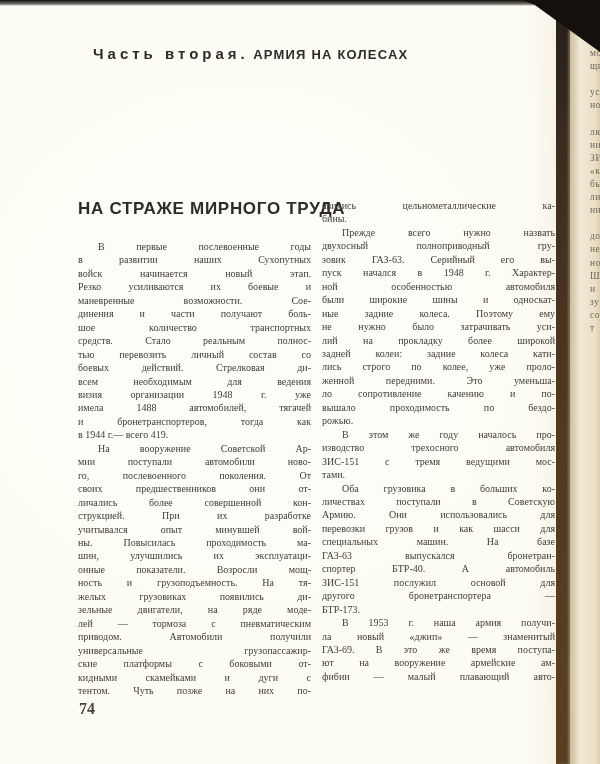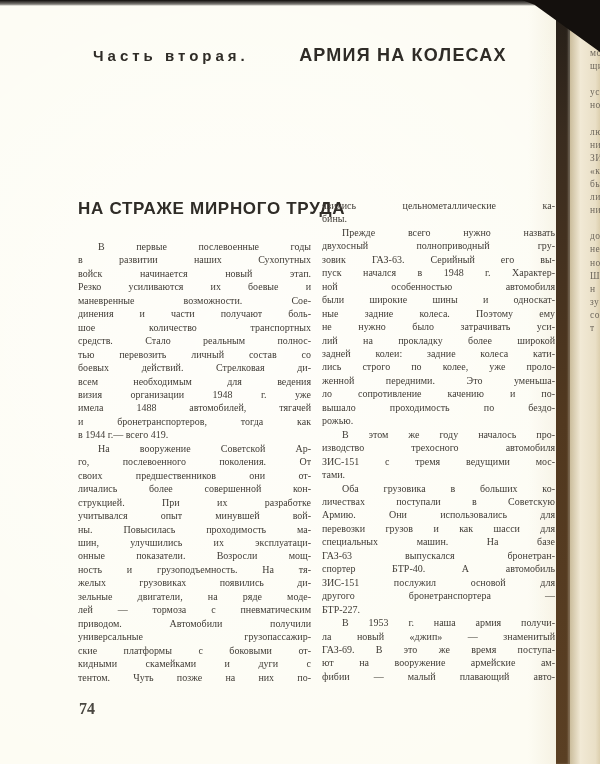--- a/index.html
+++ b/index.html
@@ -19,21 +19,21 @@
   .top-band{position:absolute;left:0;top:0;width:600px;height:6px;
         background:linear-gradient(#0e0c0a, rgba(20,16,13,.55) 70%, rgba(20,16,13,0));}
   .corner-wedge{position:absolute;right:0;top:0;width:78px;height:52px;
         background:var(--band);
         clip-path:polygon(0 0,100% 0,100% 100%,16% 9%);}
   .page-main{position:absolute;left:0;top:0;width:556px;height:764px;}
   .part-header{position:absolute;left:93px;top:45px;width:440px;
         font-family:"Liberation Sans", sans-serif;font-weight:bold;
         color:var(--heading_ink);white-space:nowrap;}
   .part-label{font-size:15px;letter-spacing:4px;margin-right:0;}
-  .part-title{font-size:18px;letter-spacing:1.2px;margin-left:46px;}
+  .part-title{font-size:13px;letter-spacing:1.2px;}
   .section-title{position:absolute;left:78px;top:199px;width:236px;margin:0;
         font-family:"Liberation Sans", sans-serif;font-weight:bold;
         font-size:17px;letter-spacing:.7px;text-align:center;
         color:var(--heading_ink);white-space:nowrap;}
   .col{position:absolute;width:233px;font-size:10px;color:var(--ink);
         text-rendering:optimizeLegibility;}
   .col-left{left:78px;top:240px;}
   .col-right{left:322px;top:199px;}
   .jline{height:13.46px;line-height:13.46px;text-align:justify;
         text-align-last:justify;overflow:visible;white-space:nowrap;}
@@ -70,20 +70,21 @@
         <div class="jline">шое количество транспортных</div>
         <div class="jline">средств. Стало реальным полнос-</div>
         <div class="jline">тью перевозить личный состав со</div>
         <div class="jline">боевых действий. Стрелковая ди-</div>
         <div class="jline">всем необходимым для ведения</div>
         <div class="jline">визия организации 1948 г. уже</div>
         <div class="jline">имела 1488 автомобилей, тягачей</div>
         <div class="jline">и бронетранспортеров, тогда как</div>
         <div class="jline pl">в 1944 г.— всего 419.</div>
         <div class="jline ind">На вооружение Советской Ар-</div>
+        <div class="jline">мии поступали автомобили ново-</div>
         <div class="jline">го, послевоенного поколения. От</div>
         <div class="jline">своих предшественников они от-</div>
         <div class="jline">личались более совершенной кон-</div>
         <div class="jline">струкцией. При их разработке</div>
         <div class="jline">учитывался опыт минувшей вой-</div>
         <div class="jline">ны. Повысилась проходимость ма-</div>
         <div class="jline">шин, улучшились их эксплуатаци-</div>
         <div class="jline">онные показатели. Возросли мощ-</div>
         <div class="jline">ность и грузоподъемность. На тя-</div>
         <div class="jline">желых грузовиках появились ди-</div>
@@ -119,21 +120,21 @@
         <div class="jline pl">тами.</div>
         <div class="jline ind">Оба грузовика в больших ко-</div>
         <div class="jline">личествах поступали в Советскую</div>
         <div class="jline">Армию. Они использовались для</div>
         <div class="jline">перевозки грузов и как шасси для</div>
         <div class="jline">специальных машин. На базе</div>
         <div class="jline">ГАЗ-63 выпускался бронетран-</div>
         <div class="jline">спортер БТР-40. А автомобиль</div>
         <div class="jline">ЗИС-151 послужил основой для</div>
         <div class="jline">другого бронетранспортера —</div>
-        <div class="jline pl">БТР-227.</div>
+        <div class="jline pl">БТР-173.</div>
         <div class="jline ind">В 1953 г. наша армия получи-</div>
         <div class="jline">ла новый «джип» — знаменитый</div>
         <div class="jline">ГАЗ-69. В это же время поступа-</div>
         <div class="jline">ют на вооружение армейские ам-</div>
         <div class="jline">фибии — малый плавающий авто-</div>
       </div>
     <div class="page-number">74</div>
   </div>
   <div class="spine-gap"></div>
   <div class="next-page">

